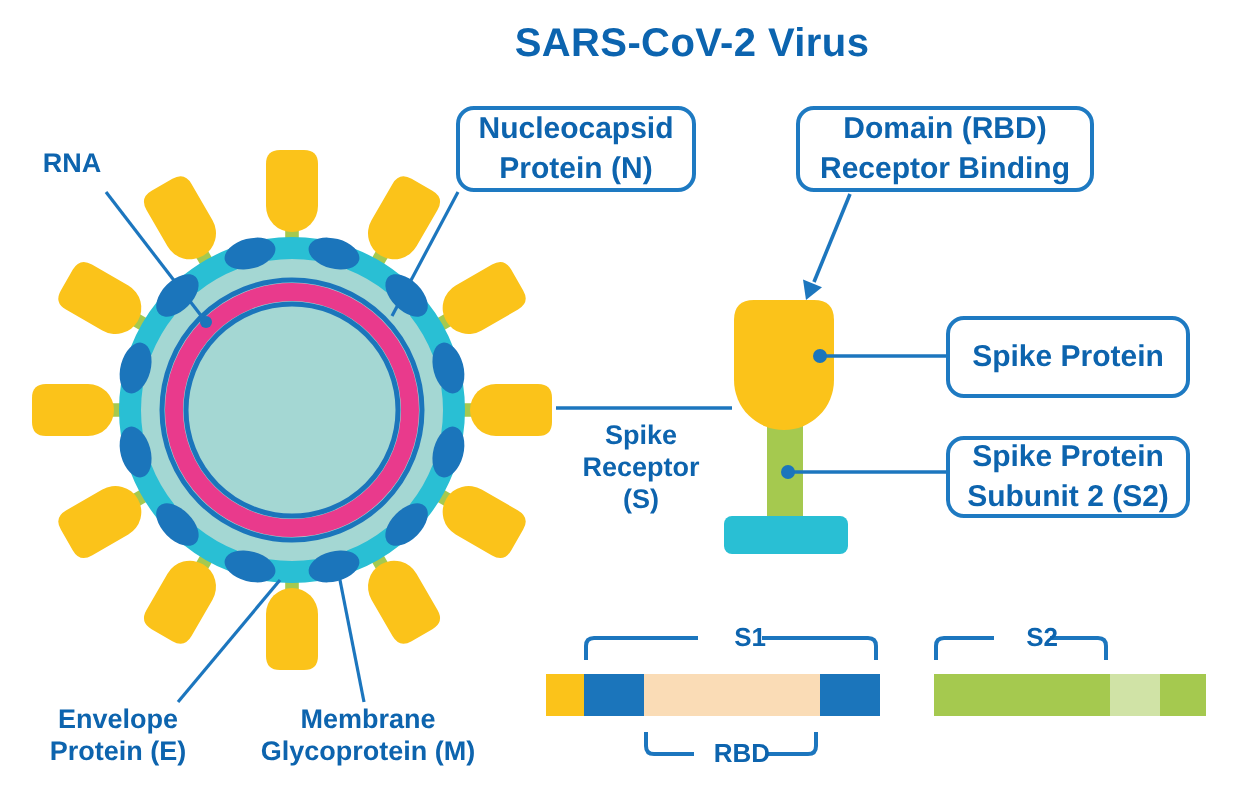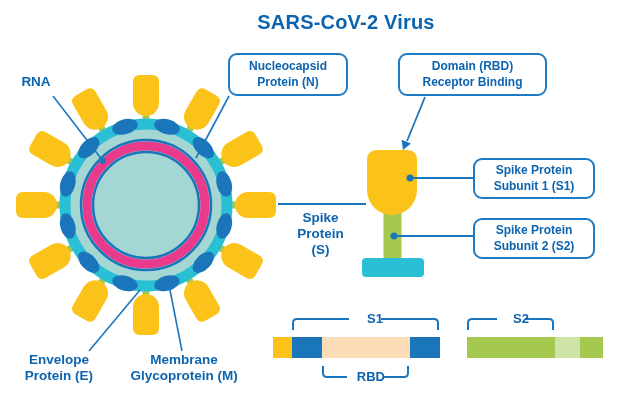--- a/index.html
+++ b/index.html
@@ -8,21 +8,21 @@
     font-family:"Liberation Sans", sans-serif;
   }
   svg{position:absolute;left:0;top:0;}
   .title{
     position:absolute;left:0;top:11px;width:620px;text-align:center;
     font-size:20px;font-weight:bold;color:#0c64af;letter-spacing:.2px;padding-left:36px;
   }
   .box{
     position:absolute;background:#ffffff;border:2px solid #1e7ac2;border-radius:9px;
     display:flex;flex-direction:column;align-items:center;justify-content:center;
-    color:#0d64ae;font-weight:bold;font-size:12px;line-height:1.3;text-align:center;
+    color:#0d64ae;font-weight:bold;font-size:15px;line-height:1.3;text-align:center;
     box-sizing:border-box;
   }
   .lbl{
     position:absolute;color:#0d64ae;font-weight:bold;font-size:13.5px;line-height:1.18;
     text-align:center;
   }
   .bracket-lbl{
     position:absolute;color:#0d64ae;font-weight:bold;font-size:13px;text-align:right;
   }
 </style>
@@ -132,31 +132,30 @@
     <span>Protein (N)</span>
   </div>
 
   <div class="box" style="left:398px;top:53px;width:149px;height:43px;">
     <span>Domain (RBD)</span>
     <span>Receptor Binding</span>
   </div>
 
   <div class="box" style="left:473px;top:158px;width:122px;height:41px;">
     <span>Spike Protein</span>
-    <span>Subunit 1 (S1)</span>
   </div>
 
   <div class="box" style="left:473px;top:218px;width:122px;height:41px;">
     <span>Spike Protein</span>
     <span>Subunit 2 (S2)</span>
   </div>
 
   <div class="lbl" style="left:283px;top:210px;width:75px;">
     <div>Spike</div>
-    <div>Protein</div>
+    <div>Receptor</div>
     <div>(S)</div>
   </div>
 
   <div class="lbl" style="left:8px;top:352px;width:102px;">
     <div>Envelope</div>
     <div>Protein (E)</div>
   </div>
 
   <div class="lbl" style="left:118px;top:352px;width:132px;text-align:center;">
     <div>Membrane</div>

